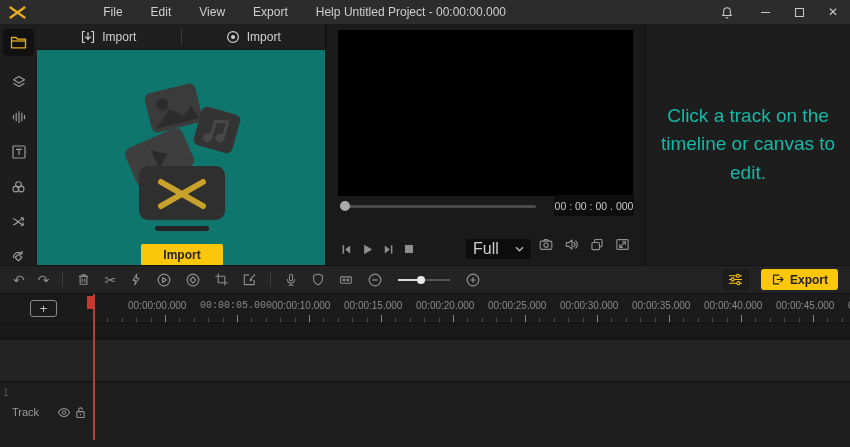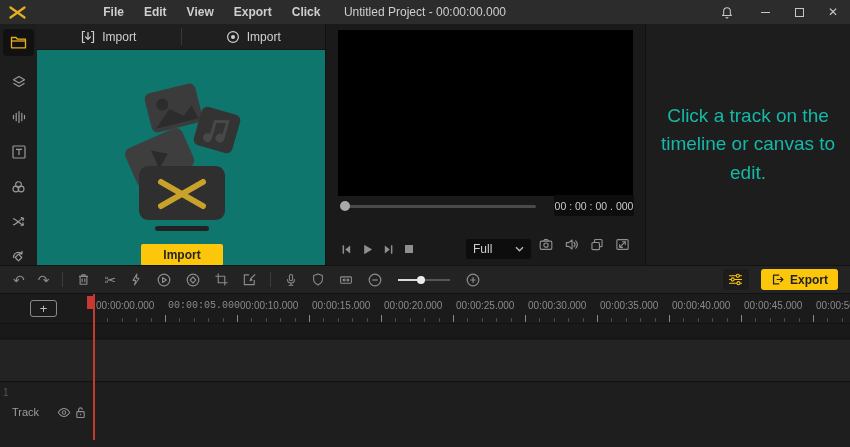--- a/index.html
+++ b/index.html
@@ -6,21 +6,21 @@
   html,body { width:850px; height:447px; overflow:hidden; background:#141414;
     font-family:"Liberation Sans", sans-serif; -webkit-font-smoothing:antialiased; }
   .stage { position:relative; width:850px; height:447px; background:#1a1a1a; overflow:hidden; }
   svg { display:block; }
 
   
   .titlebar { position:absolute; left:0; top:0; width:850px; height:24px; background:#2c2c2c;
     display:flex; align-items:center; color:#d6d6d6; font-size:12px; }
   .logo { margin-left:9px; }
   .appname { font-weight:bold; color:#efefef; margin-left:6px; font-size:11px;margin-top:32px; }
-  .menus { display:flex; margin-left:16px; gap:0;font-weight:bold; }
+  .menus { display:flex; margin-left:16px; gap:8px; }
   .menus span { padding:0 10px; cursor:default; color:#cfcfcf; }
   .wintitle { position:absolute; left:425px; transform:translateX(-50%); color:#cfcfcf; white-space:nowrap;text-align:right; }
   .winctrl { position:absolute; right:0; top:0; height:24px; display:flex; align-items:center; }
   .winctrl .wbtn { width:34px; height:24px; display:flex; align-items:center; justify-content:center; color:#c7c7c7; }
   .winctrl .bell { margin-right:14px; }
   .glyph-min { width:9px; height:1px; background:#c7c7c7; display:inline-block; }
   .glyph-max { width:9px; height:9px; border:1px solid #c7c7c7; display:inline-block; }
   .glyph-close { font-size:12px; line-height:1; }
 
   
@@ -44,21 +44,21 @@
   .preview { position:absolute; left:325px; top:24px; width:320px; height:241px; background:#1a1a1a; border-left:1px solid #101010; }
   .canvas { position:absolute; left:12px; top:6px; width:295px; height:166px; background:#000; }
   .seekrow { position:absolute; left:0; top:168px; width:320px; height:28px; display:flex; align-items:center; }
   .seek-track { position:absolute; left:17px; top:13px; width:193px; height:3px; background:#4a4a4a; border-radius:2px; }
   .seek-handle { position:absolute; left:14px; top:9px; width:10px; height:10px; border-radius:50%; background:#a9a9a9; }
   .timebox { position:absolute; left:228px; top:3px; width:80px; height:21px; background:#0d0d0d; border-radius:2px;
     color:#c9c9c9; font-size:10.5px; display:flex; align-items:center; justify-content:center; white-space:nowrap; }
   .ctrlrow { position:absolute; left:0; top:212px; width:320px; height:26px; display:flex; align-items:center; color:#8f8f8f; }
   .transport { display:flex; align-items:center; gap:8px; margin-left:14px; }
   .fullsel { position:absolute; left:140px; top:3px; width:65px; height:20px; background:#0d0d0d; border-radius:2px;
-    display:flex; align-items:center; color:#cfcfcf; font-size:12px; padding:0 7px; justify-content:space-between; }
+    display:flex; align-items:center; color:#cfcfcf; font-size:16px; padding:0 7px; justify-content:space-between; }
   .pv-icons { position:absolute; left:212px; top:1px; display:flex; align-items:center; gap:9px; }
 
   
   .props { position:absolute; left:645px; top:24px; width:205px; height:241px; background:#1d1d1d;
     border-left:1px solid #101010; display:flex; align-items:center; justify-content:center; }
   .props-msg { width:180px; text-align:center; color:#14b8a6; font-size:19px; line-height:1.5; }
 
   
   .toolbar { position:absolute; left:0; top:265px; width:850px; height:29px; background:#232323;
     border-top:1px solid #131313; border-bottom:1px solid #131313; display:flex; align-items:center; color:#8c8c8c; }
@@ -72,21 +72,21 @@
   .zoom-slider .zs-dot { position:absolute; left:19px; top:1px; width:8px; height:8px; border-radius:50%; background:#eaeaea; }
   .tb-right { margin-left:auto; margin-right:12px; display:flex; align-items:center; gap:12px; }
   .adjust-btn { width:26px; height:21px; background:#1c1c1c; border-radius:3px; display:flex; align-items:center; justify-content:center; color:#fcc60b; }
   .export-btn { height:21px; background:#fcc60b; border:none; border-radius:3px; display:flex; align-items:center;
     gap:5px; padding:0 10px; color:#222; font-weight:bold; font-size:12px; font-family:"Liberation Sans", sans-serif; }
 
   
   .ruler { position:absolute; left:0; top:294px; width:850px; height:30px; background:#1b1b1b; border-bottom:1px solid #101010; }
   .add-track { position:absolute; left:30px; top:6px; width:27px; height:17px; border:1px solid #8a8a8a; border-radius:3px;
     color:#c0c0c0; font-size:13px; line-height:14px; text-align:center; background:transparent; }
-  .ruler-label { position:absolute; top:6px; font-size:10px; color:#8a8a8a; white-space:nowrap; }
+  .ruler-label { position:absolute; top:6px; font-size:10px; color:#8a8a8a; white-space:nowrap;margin-left:32px; }
   .tick { position:absolute; bottom:1px; width:1px; }
   .tick.major { height:7px; background:#888; }
   .tick.minor { height:4px; background:#4d4d4d; }
 
   
   .row-a { position:absolute; left:0; top:325px; width:850px; height:14px; background:#191919; border-bottom:1px solid #131313; }
   .row-b { position:absolute; left:0; top:340px; width:850px; height:42px; background:#232323; border-bottom:1px solid #131313; }
   .row-c { position:absolute; left:0; top:383px; width:850px; height:64px; background:#1e1e1e; }
   .track-num { position:absolute; left:3px; top:4px; font-size:10px; color:#565656; }
   .track-name { position:absolute; left:12px; top:23px; font-size:11px; color:#9d9d9d; }
@@ -107,21 +107,21 @@
       <svg width="17" height="13" viewBox="0 0 17 13">
           <path d="M1.5 1.5 L8.5 6.5 L1.5 11.5 M15.5 1.5 L8.5 6.5 L15.5 11.5" fill="none" stroke="#e9ae1f" stroke-width="2.2" stroke-linejoin="round" stroke-linecap="round"></path>
         </svg>
     </span>
     <span class="appname">AceMovi</span>
     <nav class="menus">
       <span>File</span>
       <span>Edit</span>
       <span>View</span>
       <span>Export</span>
-      <span>Click</span>
+      <span>Help</span>
     </nav>
     <div class="wintitle">Untitled Project - 00:00:00.000</div>
     <div class="winctrl">
       <span class="bell">
         <svg width="14" height="15" viewBox="0 0 16 16" fill="none" stroke="#c7c7c7" stroke-width="1.2" stroke-linejoin="round">
             <path d="M8 2.6 a3.8 3.8 0 0 1 3.8 3.8 V9.6 L13 11.4 H3 L4.2 9.6 V6.4 A3.8 3.8 0 0 1 8 2.6 Z"></path>
             <path d="M6.7 13.2 a1.35 1.35 0 0 0 2.6 0"></path>
           </svg>
       </span>
       <span class="wbtn">

